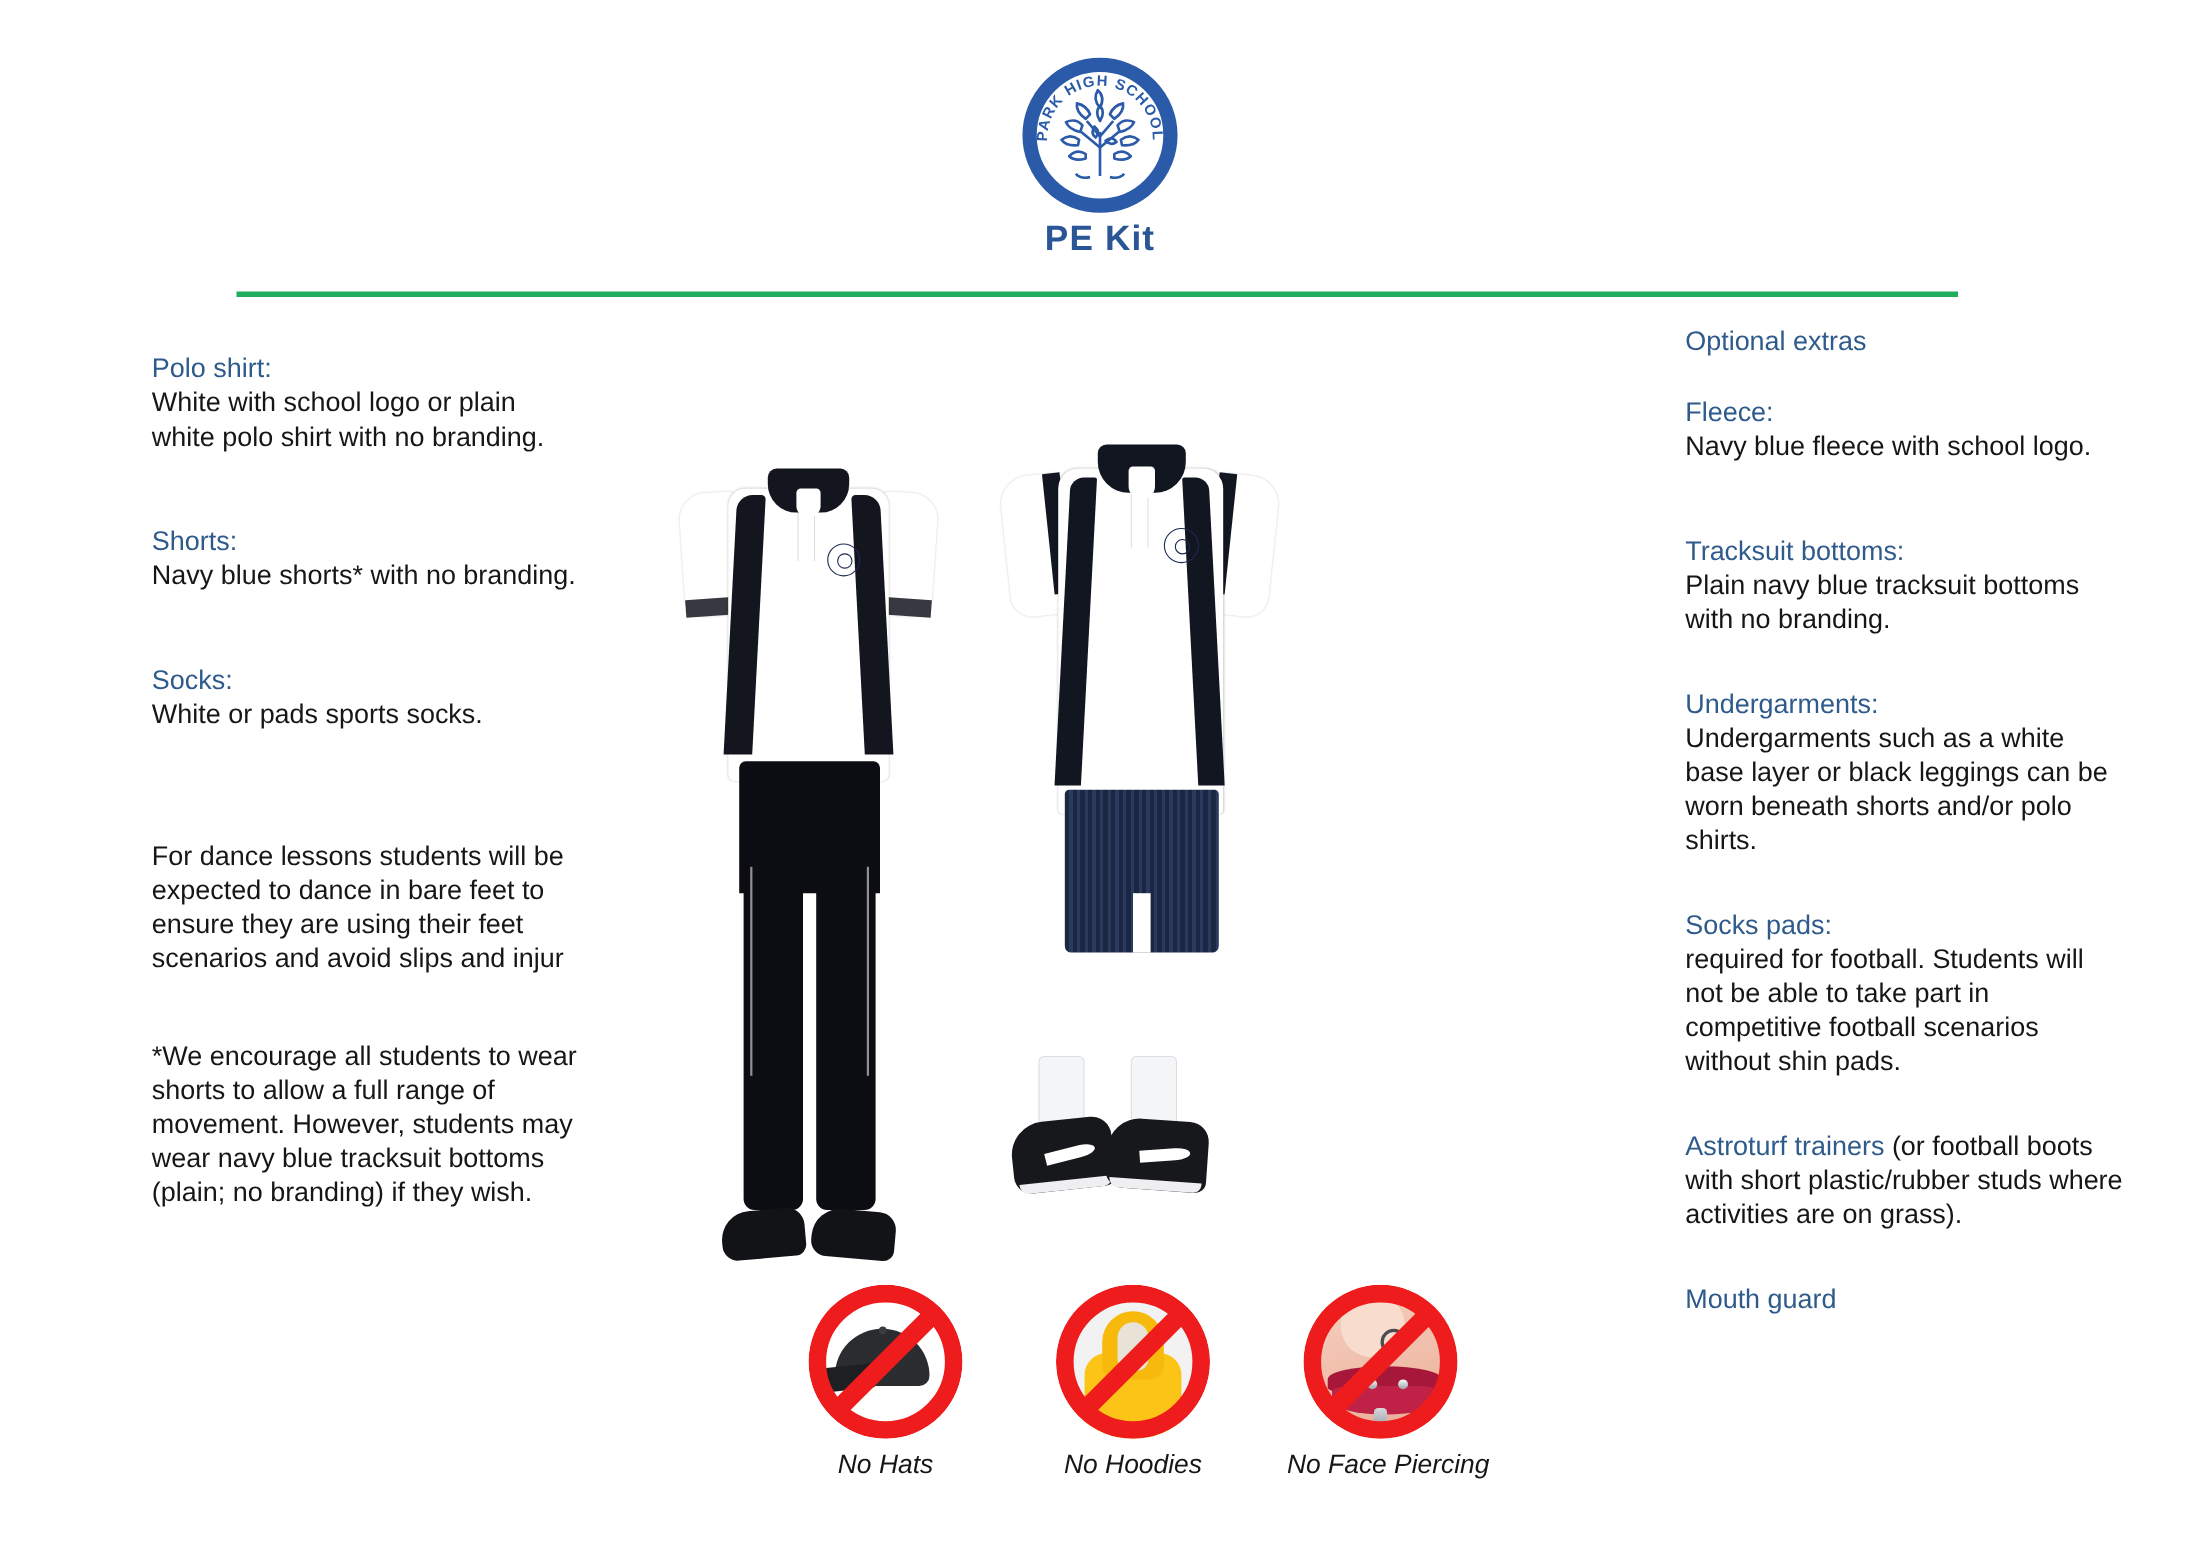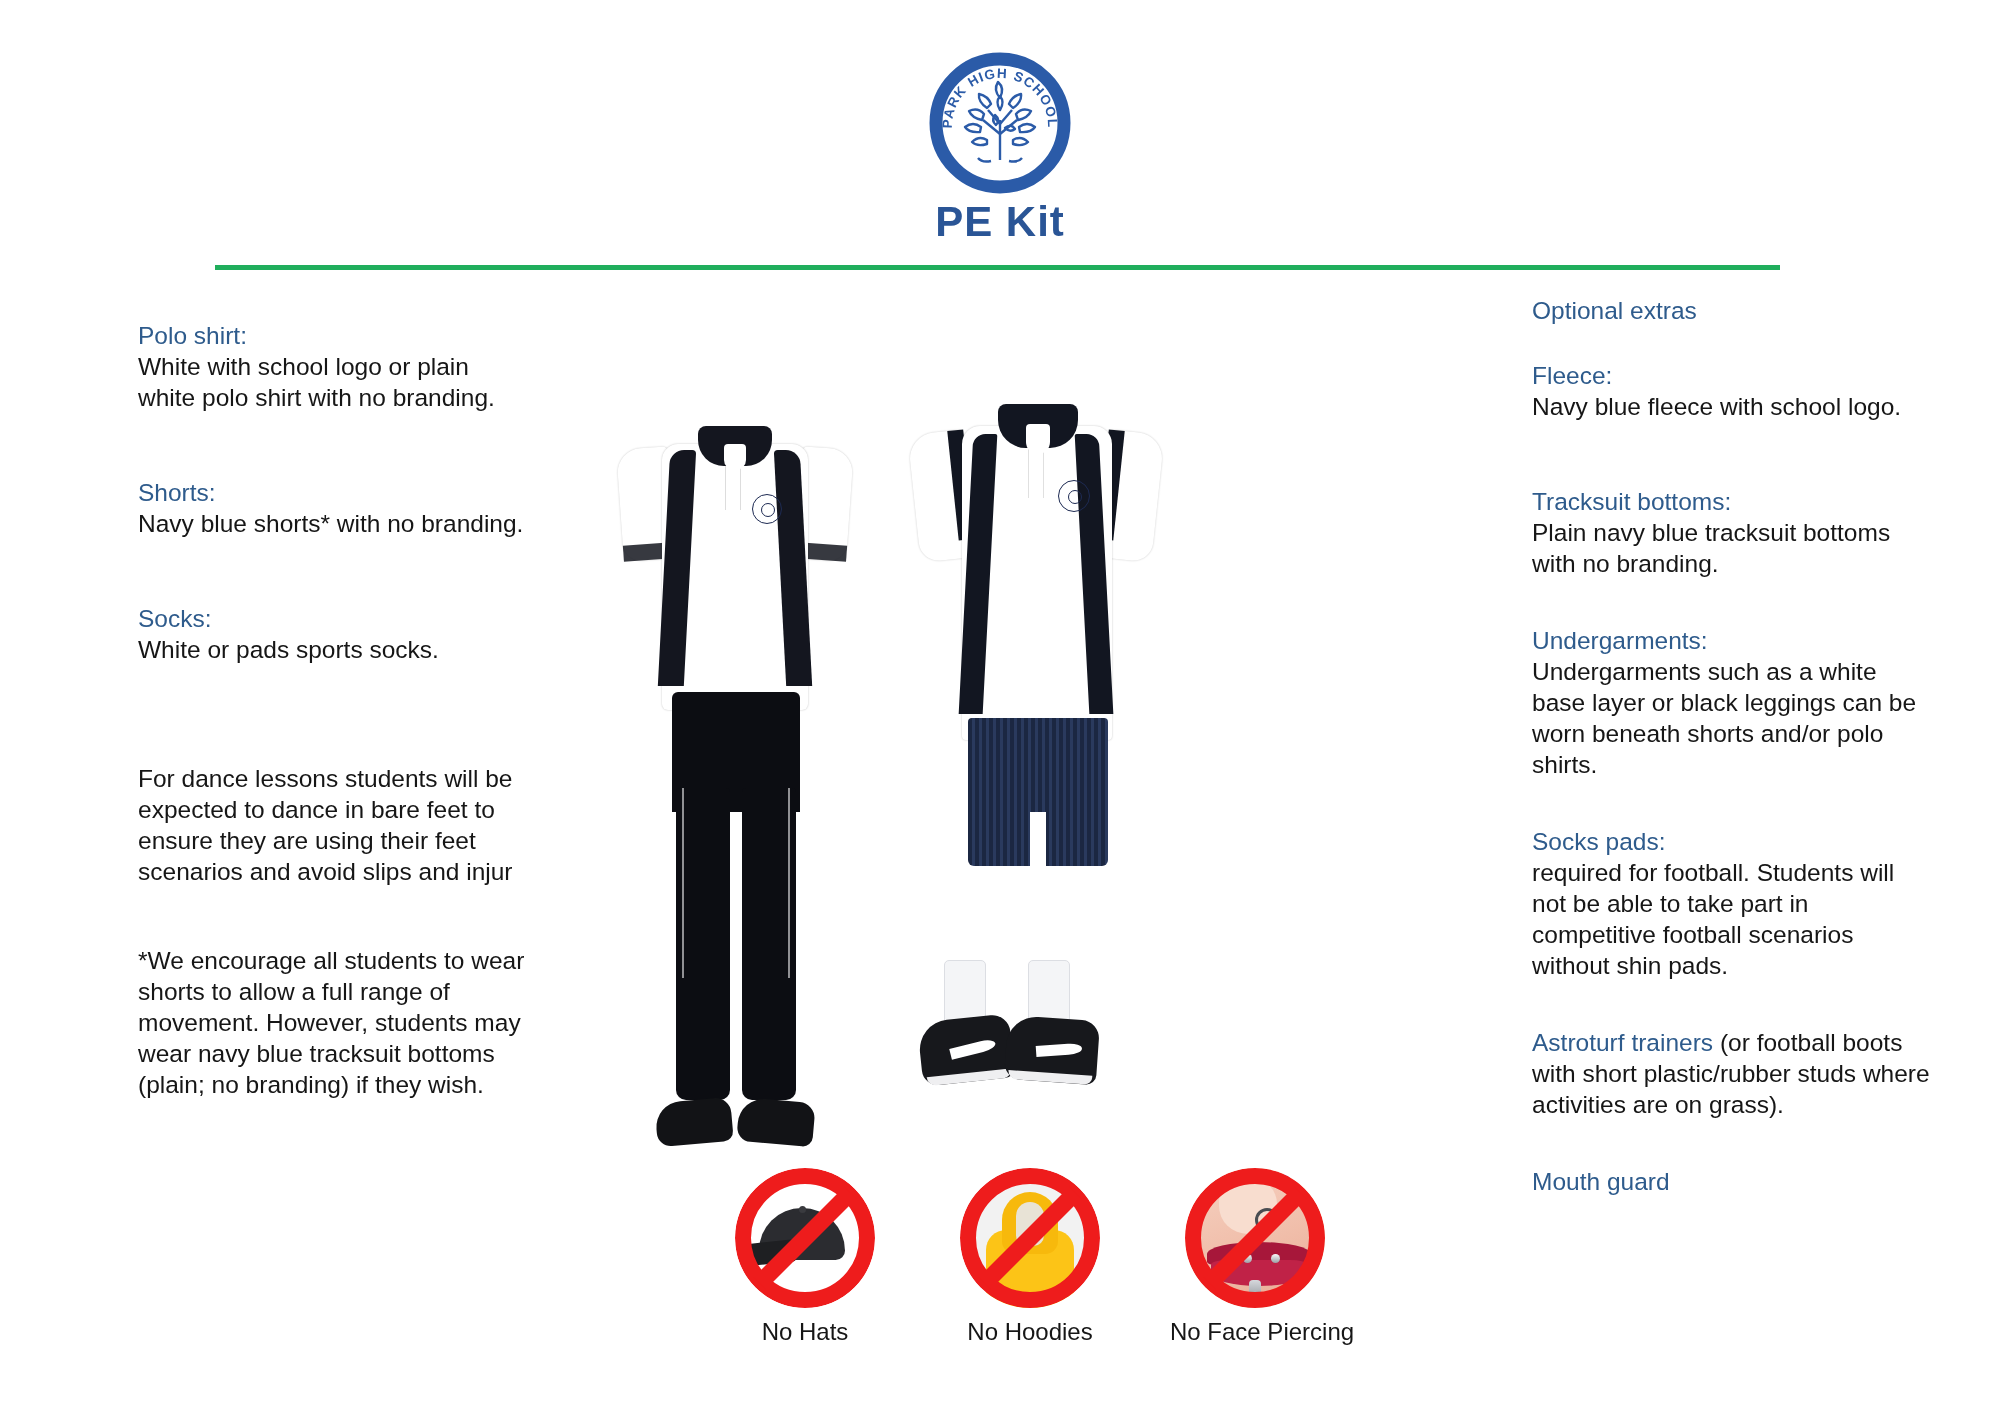--- a/index.html
+++ b/index.html
@@ -13,21 +13,21 @@
 
   
   .header { position:absolute; top:0; left:0; width:2000px; height:270px; }
   .crest-wrap {
     position:absolute; left:50%; top:48px; transform:translateX(-50%);
     width:150px; height:150px;
   }
   .page-title {
     position:absolute; left:0; top:198px; width:2000px;
     text-align:center;
-    font-size:42px; font-weight:bold; letter-spacing:1px;
+    font-size:32px; font-weight:bold; letter-spacing:1px;
     color:#2a5596;
     font-family:"Liberation Sans", sans-serif;
   }
   .divider {
     position:absolute; left:215px; top:265px;
     width:1565px; height:5px;
     background:#20ae5c;
   }
 
   
@@ -199,21 +199,21 @@
     transform:rotate(-8deg);
   }
   .shoe:after {
     content:""; position:absolute; left:4px; bottom:0; width:84px; height:9px;
     background:#efeff1; border-radius:0 0 8px 10px;
   }
 
   
   .prohib-row {
     position:absolute; left:720px; top:1168px; width:620px; height:190px;
-    display:flex; justify-content:space-between; align-items:flex-start;
+    display:flex; justify-content:space-between; align-items:flex-start;font-style:italic;
   }
   .prohib { width:170px; text-align:center; }
   .prohib-icon {
     position:relative; width:140px; height:140px; margin:0 auto;
     border-radius:50%; overflow:hidden;
   }
   .prohib-inner { position:absolute; inset:0; }
   .ring {
     position:absolute; inset:0; border:16px solid #ee1c1c; border-radius:50%;
     box-sizing:border-box; z-index:5;

